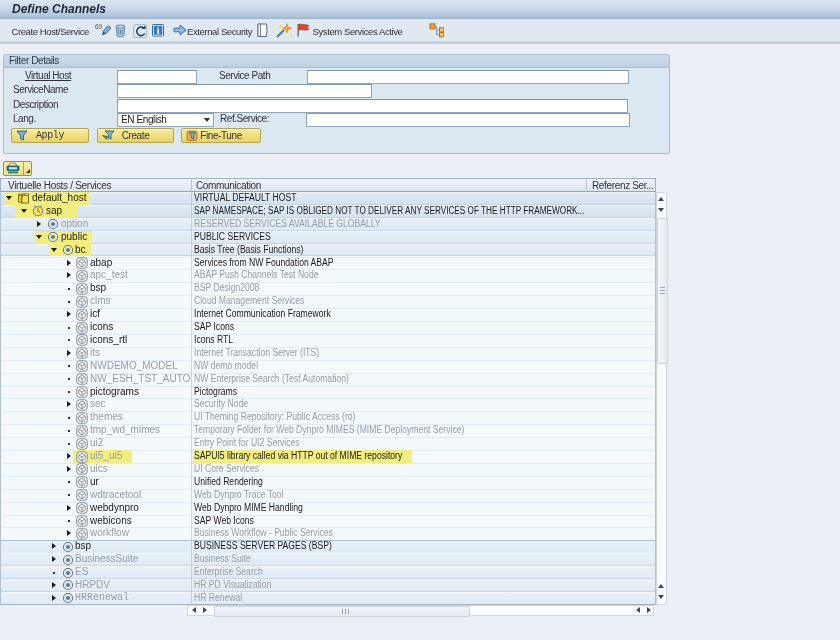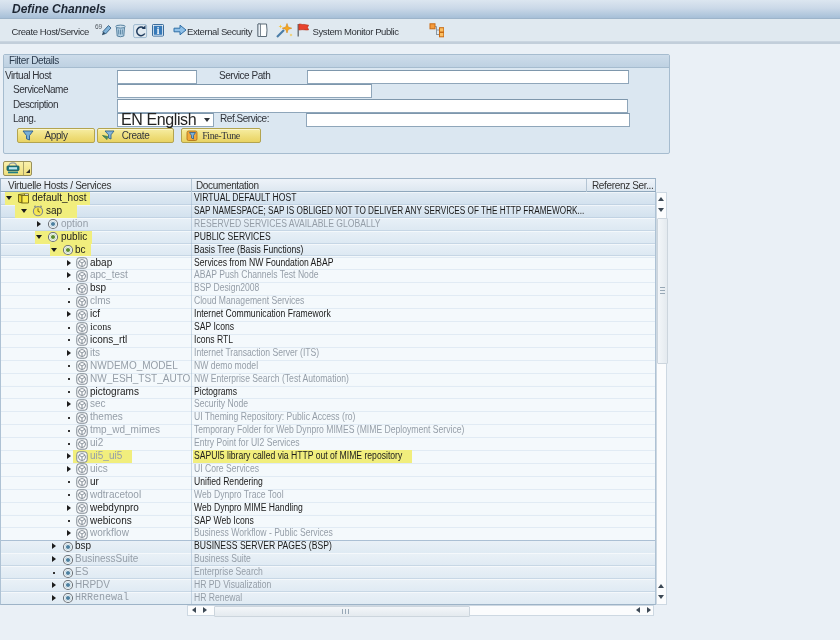--- a/index.html
+++ b/index.html
@@ -9,21 +9,21 @@
 .btn span{display:block;text-align:center;font-size:10px;letter-spacing:-0.4px;color:#32353b;line-height:13px;}
 .cell{position:absolute;font-size:10px;white-space:nowrap;line-height:12.9px;}
 </style></head><body>
 <div class="abs" style="left:0;top:0;width:840px;height:18px;background:linear-gradient(#dce6f0,#cbd9e8 45%,#adc4db 90%,#a7bfd7);border-bottom:1px solid #9db4ca;">
     <div style="font-size:12px;font-weight:bold;font-style:italic;color:#1d2633;padding:2px 0 0 12px;">Define Channels</div>
   </div>
 <div class="abs" style="left:0;top:19px;width:840px;height:22px;background:#e0e9f0;border-bottom:1px solid #cad5e0;"></div>
 <div class="abs" style="left:0;top:42px;width:840px;height:1.5px;background:#c2ceda;"></div>
 <div class="abs" style="left:11.5px;top:26px;font-size:9.5px;color:#2e3238;letter-spacing:-0.4px;white-space:nowrap;">Create Host/Service</div>
 <div class="abs" style="left:187px;top:26px;font-size:9.5px;color:#2e3238;letter-spacing:-0.4px;white-space:nowrap;">External Security</div>
-<div class="abs" style="left:312.5px;top:26px;font-size:9.5px;color:#2e3238;letter-spacing:-0.4px;white-space:nowrap;">System Monitor Public</div>
+<div class="abs" style="left:312.5px;top:26px;font-size:9.5px;color:#2e3238;letter-spacing:-0.4px;white-space:nowrap;">System Services Active</div>
 <div class="abs" style="left:95px;top:22px;line-height:0;"><svg width="17" height="17" viewBox="0 0 17 17">
       <text x="0" y="6.5" font-size="6.5" fill="#50575e" font-family="Liberation Sans">69</text>
       <path d="M8 9.5 L13.5 3.5 L16 6 L10.5 12 Z" fill="#7fb2d8" stroke="#335f85" stroke-width="0.9"></path>
       <path d="M8 9.5 L7 13.2 L10.5 12 Z" fill="#2c4a63"></path>
     </svg></div>
 <div class="abs" style="left:114px;top:23px;line-height:0;"><svg width="13" height="15" viewBox="0 0 13 15">
       <path d="M2.5 4.5 L10.5 4.5 L9.8 13 Q6.5 14.5 3.2 13 Z" fill="#b6d2e6" stroke="#55809e" stroke-width="1"></path>
       <path d="M4.6 6.5 L4.8 11.5 M6.5 6.5 L6.5 11.5 M8.4 6.5 L8.2 11.5" stroke="#55809e" stroke-width="0.9" fill="none"></path>
       <ellipse cx="6.5" cy="3.6" rx="4.8" ry="1.5" fill="#cfe1ee" stroke="#55809e" stroke-width="1"></ellipse>
     </svg></div>
@@ -56,68 +56,68 @@
     </svg></div>
 <div class="abs" style="left:428.5px;top:23px;line-height:0;"><svg width="15" height="15" viewBox="0 0 15 15">
       <path d="M3.5 6 L3.5 3.5 L7.5 3.5 M7.5 3.5 L7.5 12 M7.5 7 L10.5 7 M7.5 11.5 L10.5 11.5" stroke="#8a98a5" stroke-width="1" fill="none"></path>
       <rect x="1" y="0.8" width="5" height="5" fill="#f59b3c" stroke="#c96a12"></rect>
       <rect x="10.5" y="4.7" width="4.3" height="4.3" fill="#fbbf63" stroke="#c96a12"></rect>
       <rect x="10.5" y="9.5" width="4.3" height="4.3" fill="#fbbf63" stroke="#c96a12"></rect>
     </svg></div>
 <div class="abs" style="left:3px;top:54px;width:665px;height:98px;background:#dbe7f1;border:1px solid #a6bccf;border-radius:2px;">
 <div style="height:12px;background:linear-gradient(#cddcea,#bed1e2);border-bottom:1px solid #a6bccf;font-size:10px;letter-spacing:-0.4px;color:#2c3c4e;padding-left:5px;line-height:12px;">Filter Details</div>
 </div>
-<div class="abs lbl" style="left:5px;top:69.5px;">Virtual Host</div>
+<div class="abs lbl" style="left:25px;top:69.5px;text-decoration:underline;">Virtual Host</div>
 <div class="inp" style="left:117px;top:69.5px;width:78px;"></div>
 <div class="abs lbl" style="left:219px;top:69.5px;">Service Path</div>
 <div class="inp" style="left:307px;top:69.5px;width:320px;"></div>
 <div class="abs lbl" style="left:13px;top:84px;">ServiceName</div>
 <div class="inp" style="left:117px;top:84px;width:253px;"></div>
 <div class="abs lbl" style="left:13px;top:98.5px;">Description</div>
 <div class="inp" style="left:117px;top:98.5px;width:509px;"></div>
 <div class="abs lbl" style="left:13px;top:113px;">Lang.</div>
 <div class="inp" style="left:117px;top:113px;width:95px;">
-    <div style="font-size:16px;letter-spacing:-0.4px;color:#222;padding-left:3px;line-height:12px;">EN English</div>
+    <div style="font-size:10px;letter-spacing:-0.4px;color:#222;padding-left:3px;line-height:12px;">EN English</div>
     <div style="position:absolute;right:3px;top:4px;width:0;height:0;border-left:3.5px solid transparent;border-right:3.5px solid transparent;border-top:4.5px solid #2f3338;"></div>
   </div>
 <div class="abs lbl" style="left:220px;top:113px;">Ref.Service:</div>
 <div class="inp" style="left:306px;top:113px;width:322px;"></div>
-<div class="btn" style="left:17px;top:127.5px;width:76px;">
+<div class="btn" style="left:11px;top:127.5px;width:76px;font-family:Liberation Mono, monospace;">
     <svg width="12" height="11" viewBox="0 0 12 11" style="position:absolute;left:4px;top:1px;">
       <path d="M1 1 L11 1 L7.5 5.5 L7.5 10 L4.5 8.8 L4.5 5.5 Z" fill="#77aed6" stroke="#2c5f8e" stroke-width="0.9"></path>
     </svg>
     <span>Apply</span>
   </div>
 <div class="btn" style="left:97px;top:127.5px;width:75px;">
     <svg width="13" height="12" viewBox="0 0 13 12" style="position:absolute;left:4px;top:1px;">
       <path d="M3 1 L12 1 L9 4.8 L9 9 L6.5 8 L6.5 4.8 Z" fill="#84b3d8" stroke="#33658c" stroke-width="0.9"></path>
       <path d="M0.5 5.5 L5 9.5 L5.5 6.5 Z" fill="#4f9163" stroke="#2c6e40" stroke-width="0.7"></path>
     </svg>
     <span>Create</span>
   </div>
-<div class="btn" style="left:181px;top:127.5px;width:78px;font-family:Liberation Serif, serif;">
+<div class="btn" style="left:181px;top:127.5px;width:78px;">
     <svg width="13" height="12" viewBox="0 0 13 12" style="position:absolute;left:4px;top:1px;">
       <rect x="1" y="1" width="10" height="9.5" rx="1.5" fill="#f0a83c" stroke="#ab6d12" stroke-width="0.8"></rect>
       <path d="M3.5 2.5 L9.5 2.5 L7.5 5.5 L7.5 9 L5.5 8 L5.5 5.5 Z" fill="#7fb2d8" stroke="#2c5f8e" stroke-width="0.8"></path>
     </svg>
     <span>Fine-Tune</span>
   </div>
 <div class="abs" style="left:3px;top:161px;width:27px;height:13px;background:linear-gradient(#f9f0ab,#f0df7d);border:1px solid #99905a;border-radius:2px;">
     <svg width="17" height="12" viewBox="0 0 17 12" style="position:absolute;left:1px;top:0px;">
       <path d="M4 4 Q4 0.8 8 0.8 Q11.5 0.8 11.5 4" fill="none" stroke="#8d9aa5" stroke-width="1.2"></path>
       <rect x="2" y="4" width="12" height="4.5" rx="0.8" fill="#1e7e86" stroke="#115058" stroke-width="0.8"></rect>
       <rect x="4" y="5.2" width="8" height="2.2" fill="#bfe6ef"></rect>
       <rect x="3" y="9.5" width="10" height="1.8" fill="#1e7e86"></rect>
     </svg>
     <div style="position:absolute;left:19px;top:0;width:1px;height:13px;background:#aaa26b;"></div>
     <div style="position:absolute;right:1.5px;bottom:2.5px;width:0;height:0;border-left:4.5px solid transparent;border-bottom:4.5px solid #2b2b2b;"></div>
   </div>
 <div class="abs" style="left:0;top:178px;width:655.5px;height:14px;background:linear-gradient(#eef3f9,#dde7f0);border:1px solid #9db3c7;border-bottom-color:#8fa7bc;box-sizing:border-box;">
     <div style="position:absolute;left:7px;top:1px;font-size:10px;color:#333;letter-spacing:-0.3px;">Virtuelle Hosts / Services</div>
-    <div style="position:absolute;left:195px;top:1px;font-size:10px;color:#333;letter-spacing:-0.35px;">Documentation</div>
+    <div style="position:absolute;left:195px;top:1px;font-size:10px;color:#333;letter-spacing:-0.35px;">Communication</div>
     <div style="position:absolute;left:591px;top:1px;font-size:10px;color:#333;letter-spacing:-0.35px;">Referenz Ser...</div>
     <div style="position:absolute;left:190px;top:0;width:1px;height:13px;background:#b4c5d4;"></div>
     <div style="position:absolute;left:585px;top:0;width:1px;height:13px;background:#b4c5d4;"></div>
   </div>
 <div class="abs" style="left:0;top:192px;width:655.5px;height:412.8px;border-left:1px solid #aec2d4;border-right:1px solid #aec2d4;border-bottom:1px solid #9db3c7;box-sizing:border-box;background:#f3f8fb;overflow:hidden;">
 <div style="position:absolute;left:0;top:0.0px;width:100%;height:12.9px;background:linear-gradient(#e1ebf4,#d2e1ee);box-shadow:inset 0 -1px 0 rgba(175,196,216,0.5), inset 0 1px 0 rgba(255,255,255,0.5);"></div>
 <div style="position:absolute;left:4.0px;top:0.0px;height:12.9px;width:84.5px;background:#f1ee7d;"></div>
 <div style="position:absolute;left:5.0px;top:4.2px;width:0;height:0;border-left:3.5px solid transparent;border-right:3.5px solid transparent;border-top:4.4px solid #1c1c1c"></div>
 <div style="position:absolute;left:16px;top:0.5px;line-height:0;"><svg width="13" height="11" viewBox="0 0 13 11">
         <path d="M1.5 1.5 L5 2.5 L5 10 L1.5 9 Z" fill="#e8d12c" stroke="#6b6014" stroke-width="0.9"></path>
@@ -211,21 +211,21 @@
       </svg></div>
 <div class="cell" style="left:89px;top:116.1px;color:#1b1b1b;">icf</div>
 <div class="cell" style="left:193px;top:116.1px;color:#1b1b1b;transform:scaleX(0.86);transform-origin:0 50%;">Internet Communication Framework</div>
 <div style="position:absolute;left:0;top:129.0px;width:100%;height:12.9px;background:#f4f9fc;box-shadow:inset 0 1px 0 rgba(215,228,240,0.65);"></div>
 <div style="position:absolute;left:67.0px;top:134.5px;width:2px;height:2px;background:#333"></div>
 <div style="position:absolute;left:75px;top:129.5px;line-height:0;"><svg width="12" height="12" viewBox="0 0 12 12">
         <rect x="0.8" y="0.8" width="10.4" height="10.4" rx="2.6" fill="#fcfdfe" stroke="#7b858e" stroke-width="1"></rect>
         <circle cx="6" cy="6" r="3.5" fill="none" stroke="#7b858e" stroke-width="0.9"></circle>
         <path d="M6 6 L6 9.4 M6 6 L3.1 4.2 M6 6 L8.9 4.2" stroke="#7b858e" stroke-width="0.9" fill="none"></path>
       </svg></div>
-<div class="cell" style="left:89px;top:129.0px;color:#1b1b1b;font-family:Liberation Serif, serif;">icons</div>
+<div class="cell" style="left:89px;top:129.0px;color:#1b1b1b;">icons</div>
 <div class="cell" style="left:193px;top:129.0px;color:#1b1b1b;transform:scaleX(0.86);transform-origin:0 50%;">SAP Icons</div>
 <div style="position:absolute;left:0;top:141.9px;width:100%;height:12.9px;background:#f4f9fc;box-shadow:inset 0 1px 0 rgba(215,228,240,0.65);"></div>
 <div style="position:absolute;left:67.0px;top:147.4px;width:2px;height:2px;background:#333"></div>
 <div style="position:absolute;left:75px;top:142.4px;line-height:0;"><svg width="12" height="12" viewBox="0 0 12 12">
         <rect x="0.8" y="0.8" width="10.4" height="10.4" rx="2.6" fill="#fcfdfe" stroke="#7b858e" stroke-width="1"></rect>
         <circle cx="6" cy="6" r="3.5" fill="none" stroke="#7b858e" stroke-width="0.9"></circle>
         <path d="M6 6 L6 9.4 M6 6 L3.1 4.2 M6 6 L8.9 4.2" stroke="#7b858e" stroke-width="0.9" fill="none"></path>
       </svg></div>
 <div class="cell" style="left:89px;top:141.9px;color:#1b1b1b;">icons_rtl</div>
 <div class="cell" style="left:193px;top:141.9px;color:#1b1b1b;transform:scaleX(0.86);transform-origin:0 50%;">Icons RTL</div>

